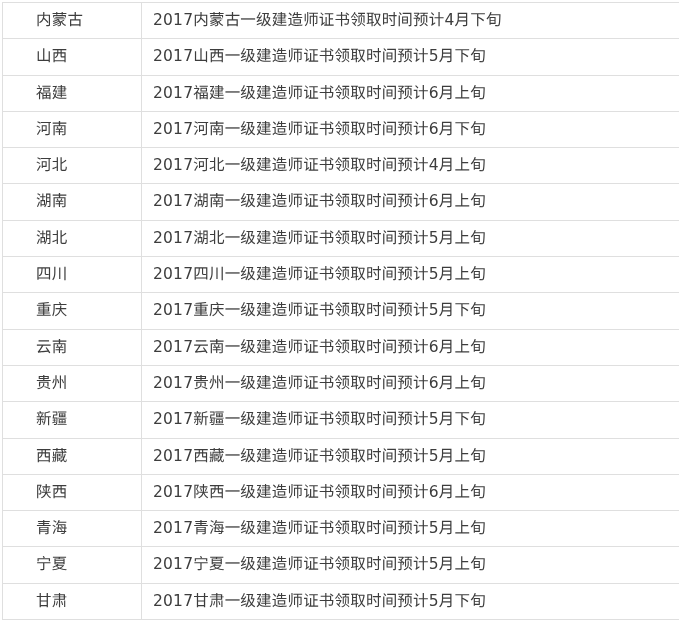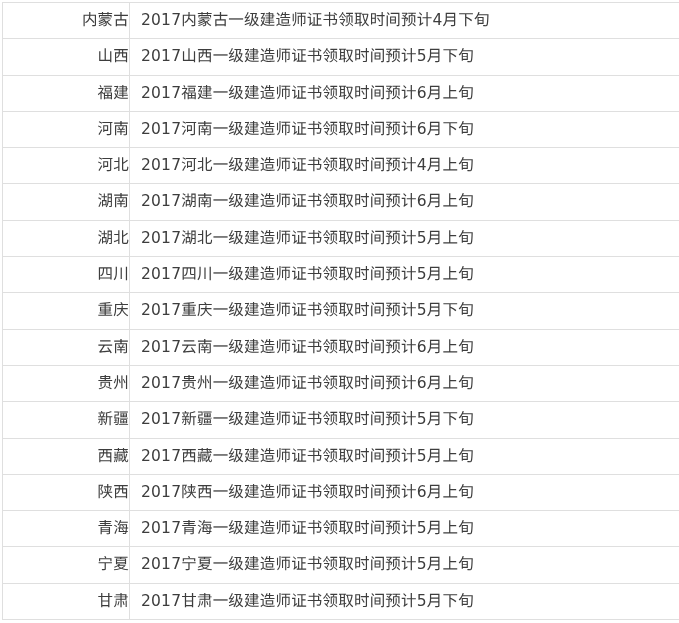--- a/index.html
+++ b/index.html
@@ -45,22 +45,21 @@
     line-height: 1.25;
     color: #3d3d3d;
     vertical-align: middle;
     white-space: nowrap;
     overflow: hidden;
     letter-spacing: 0.2px;
   }
 
   table.cert-table td.col-region {
     width: 105px;
-    padding-left: 21px;
-    text-align: right;
+    padding-left: 33px;
   }
 
   table.cert-table td.col-detail {
     width: 563px;
     padding-left: 11px;
   }
 </style>
 </head>
 <body>
 

